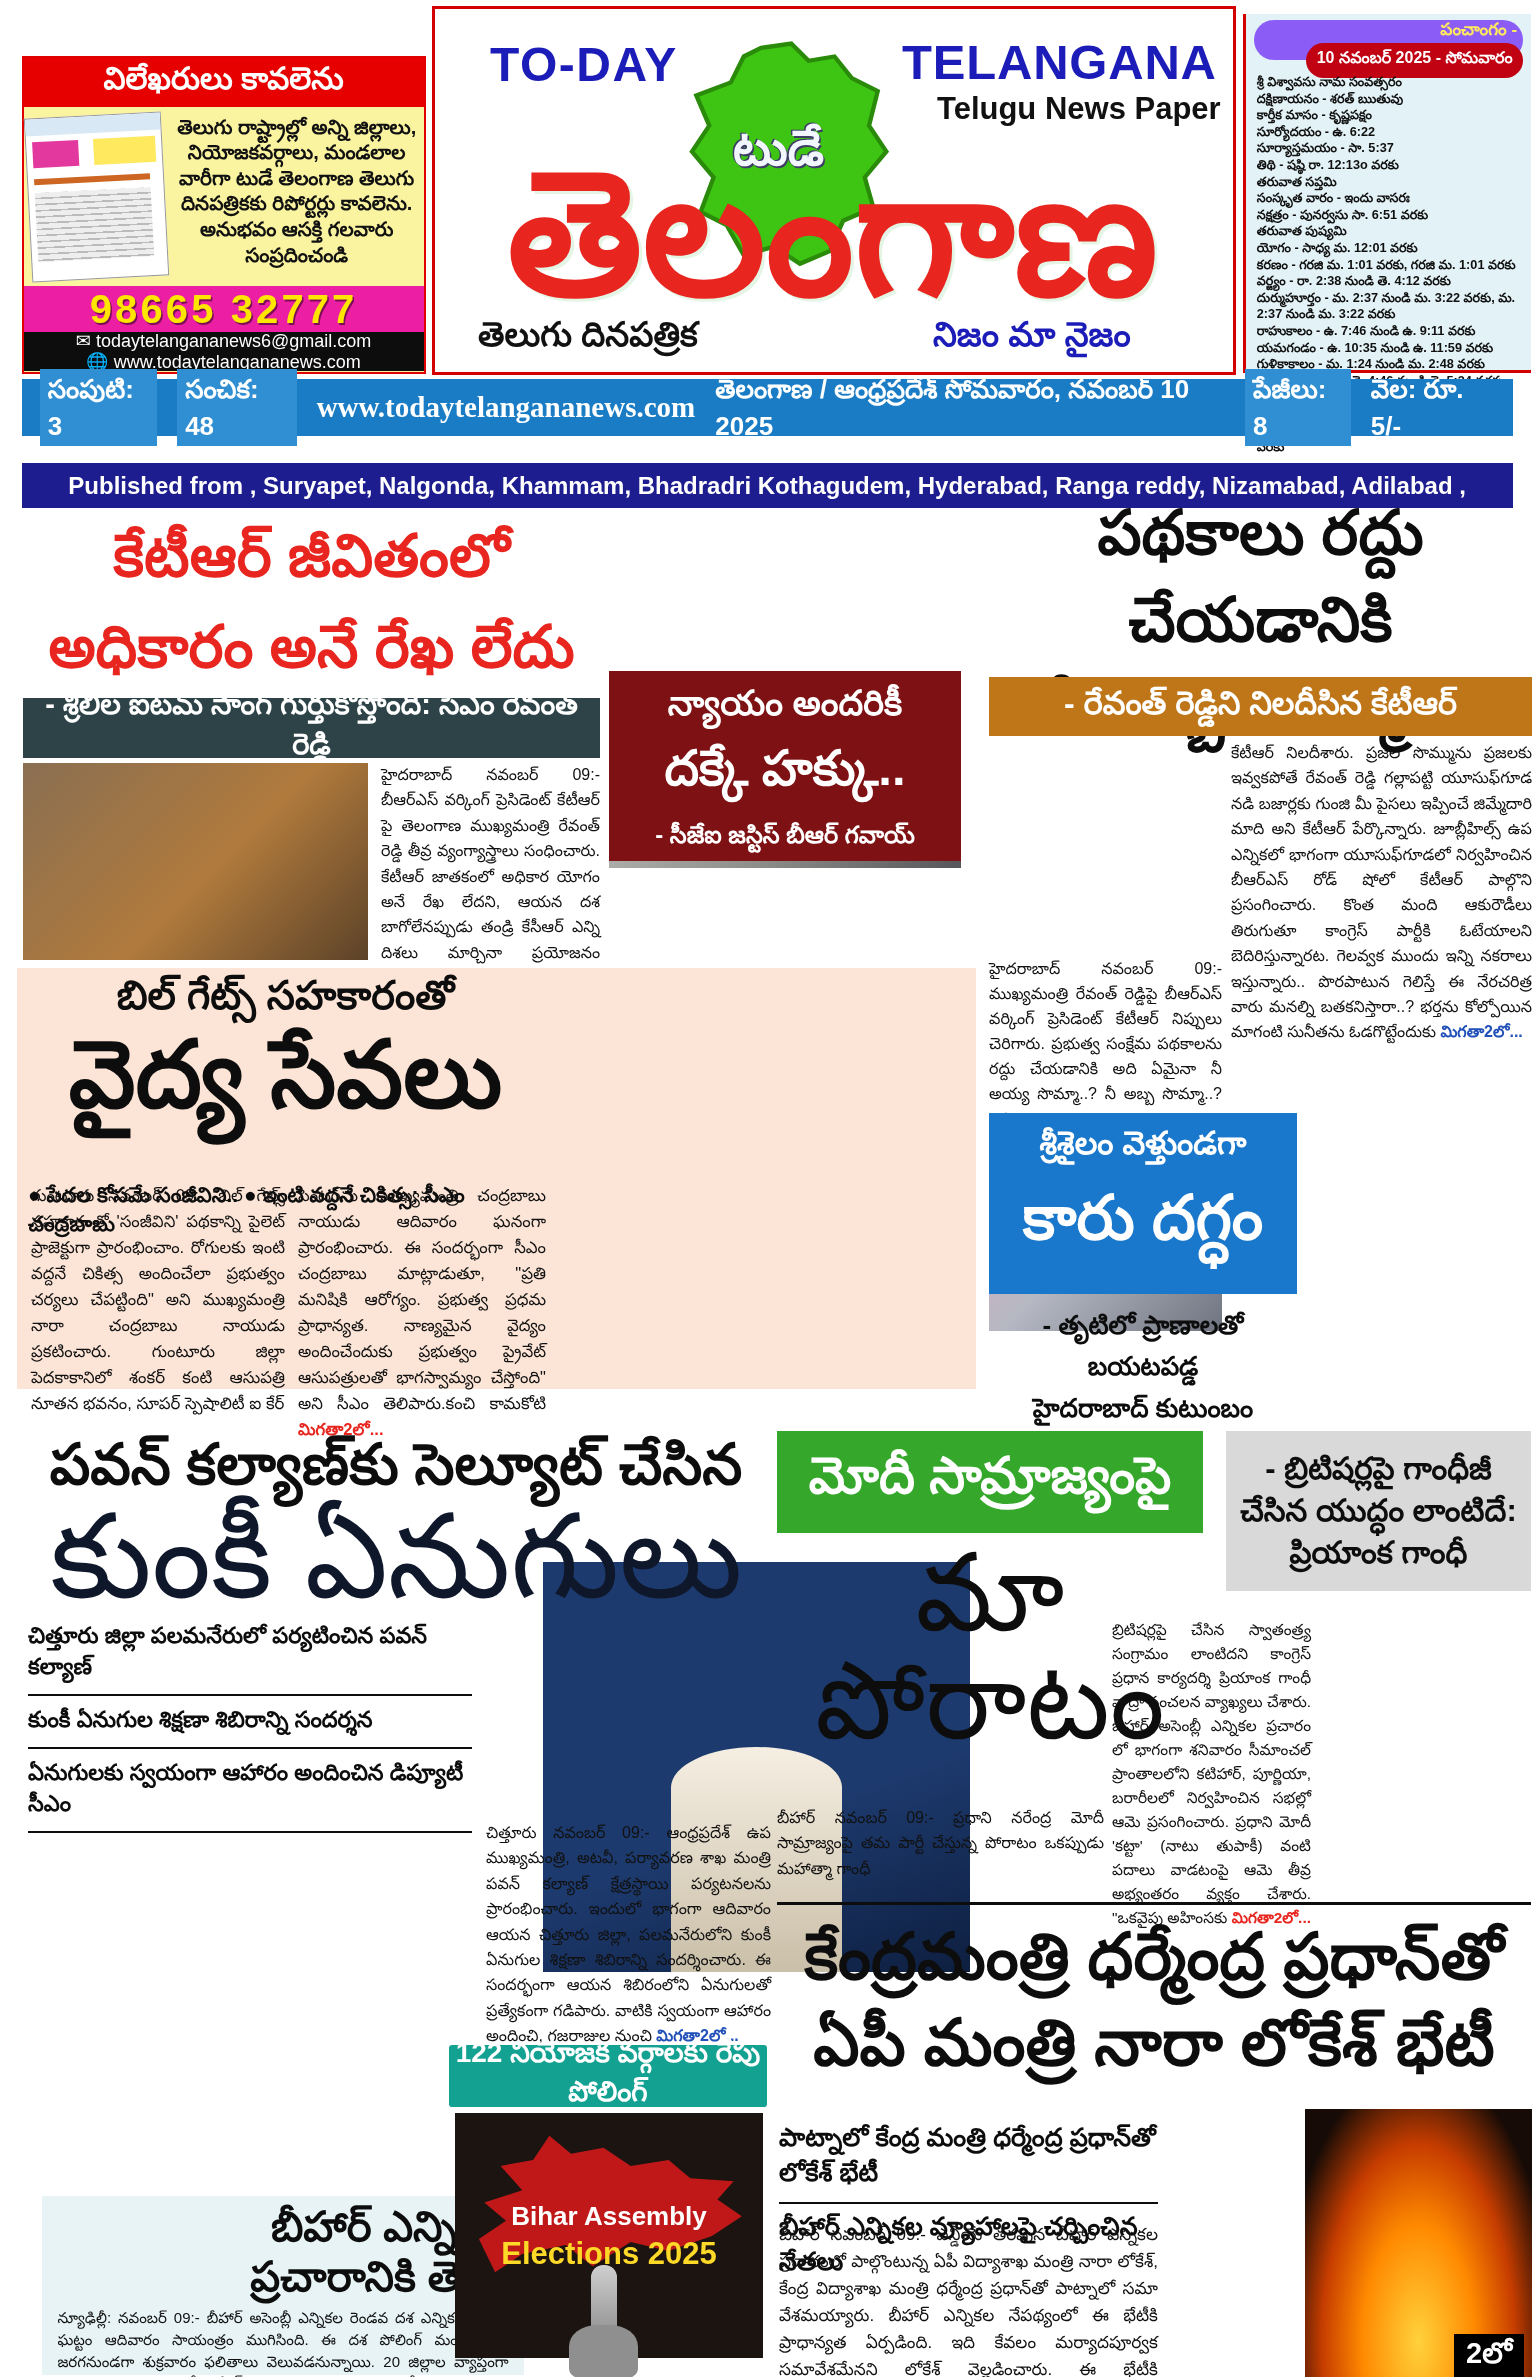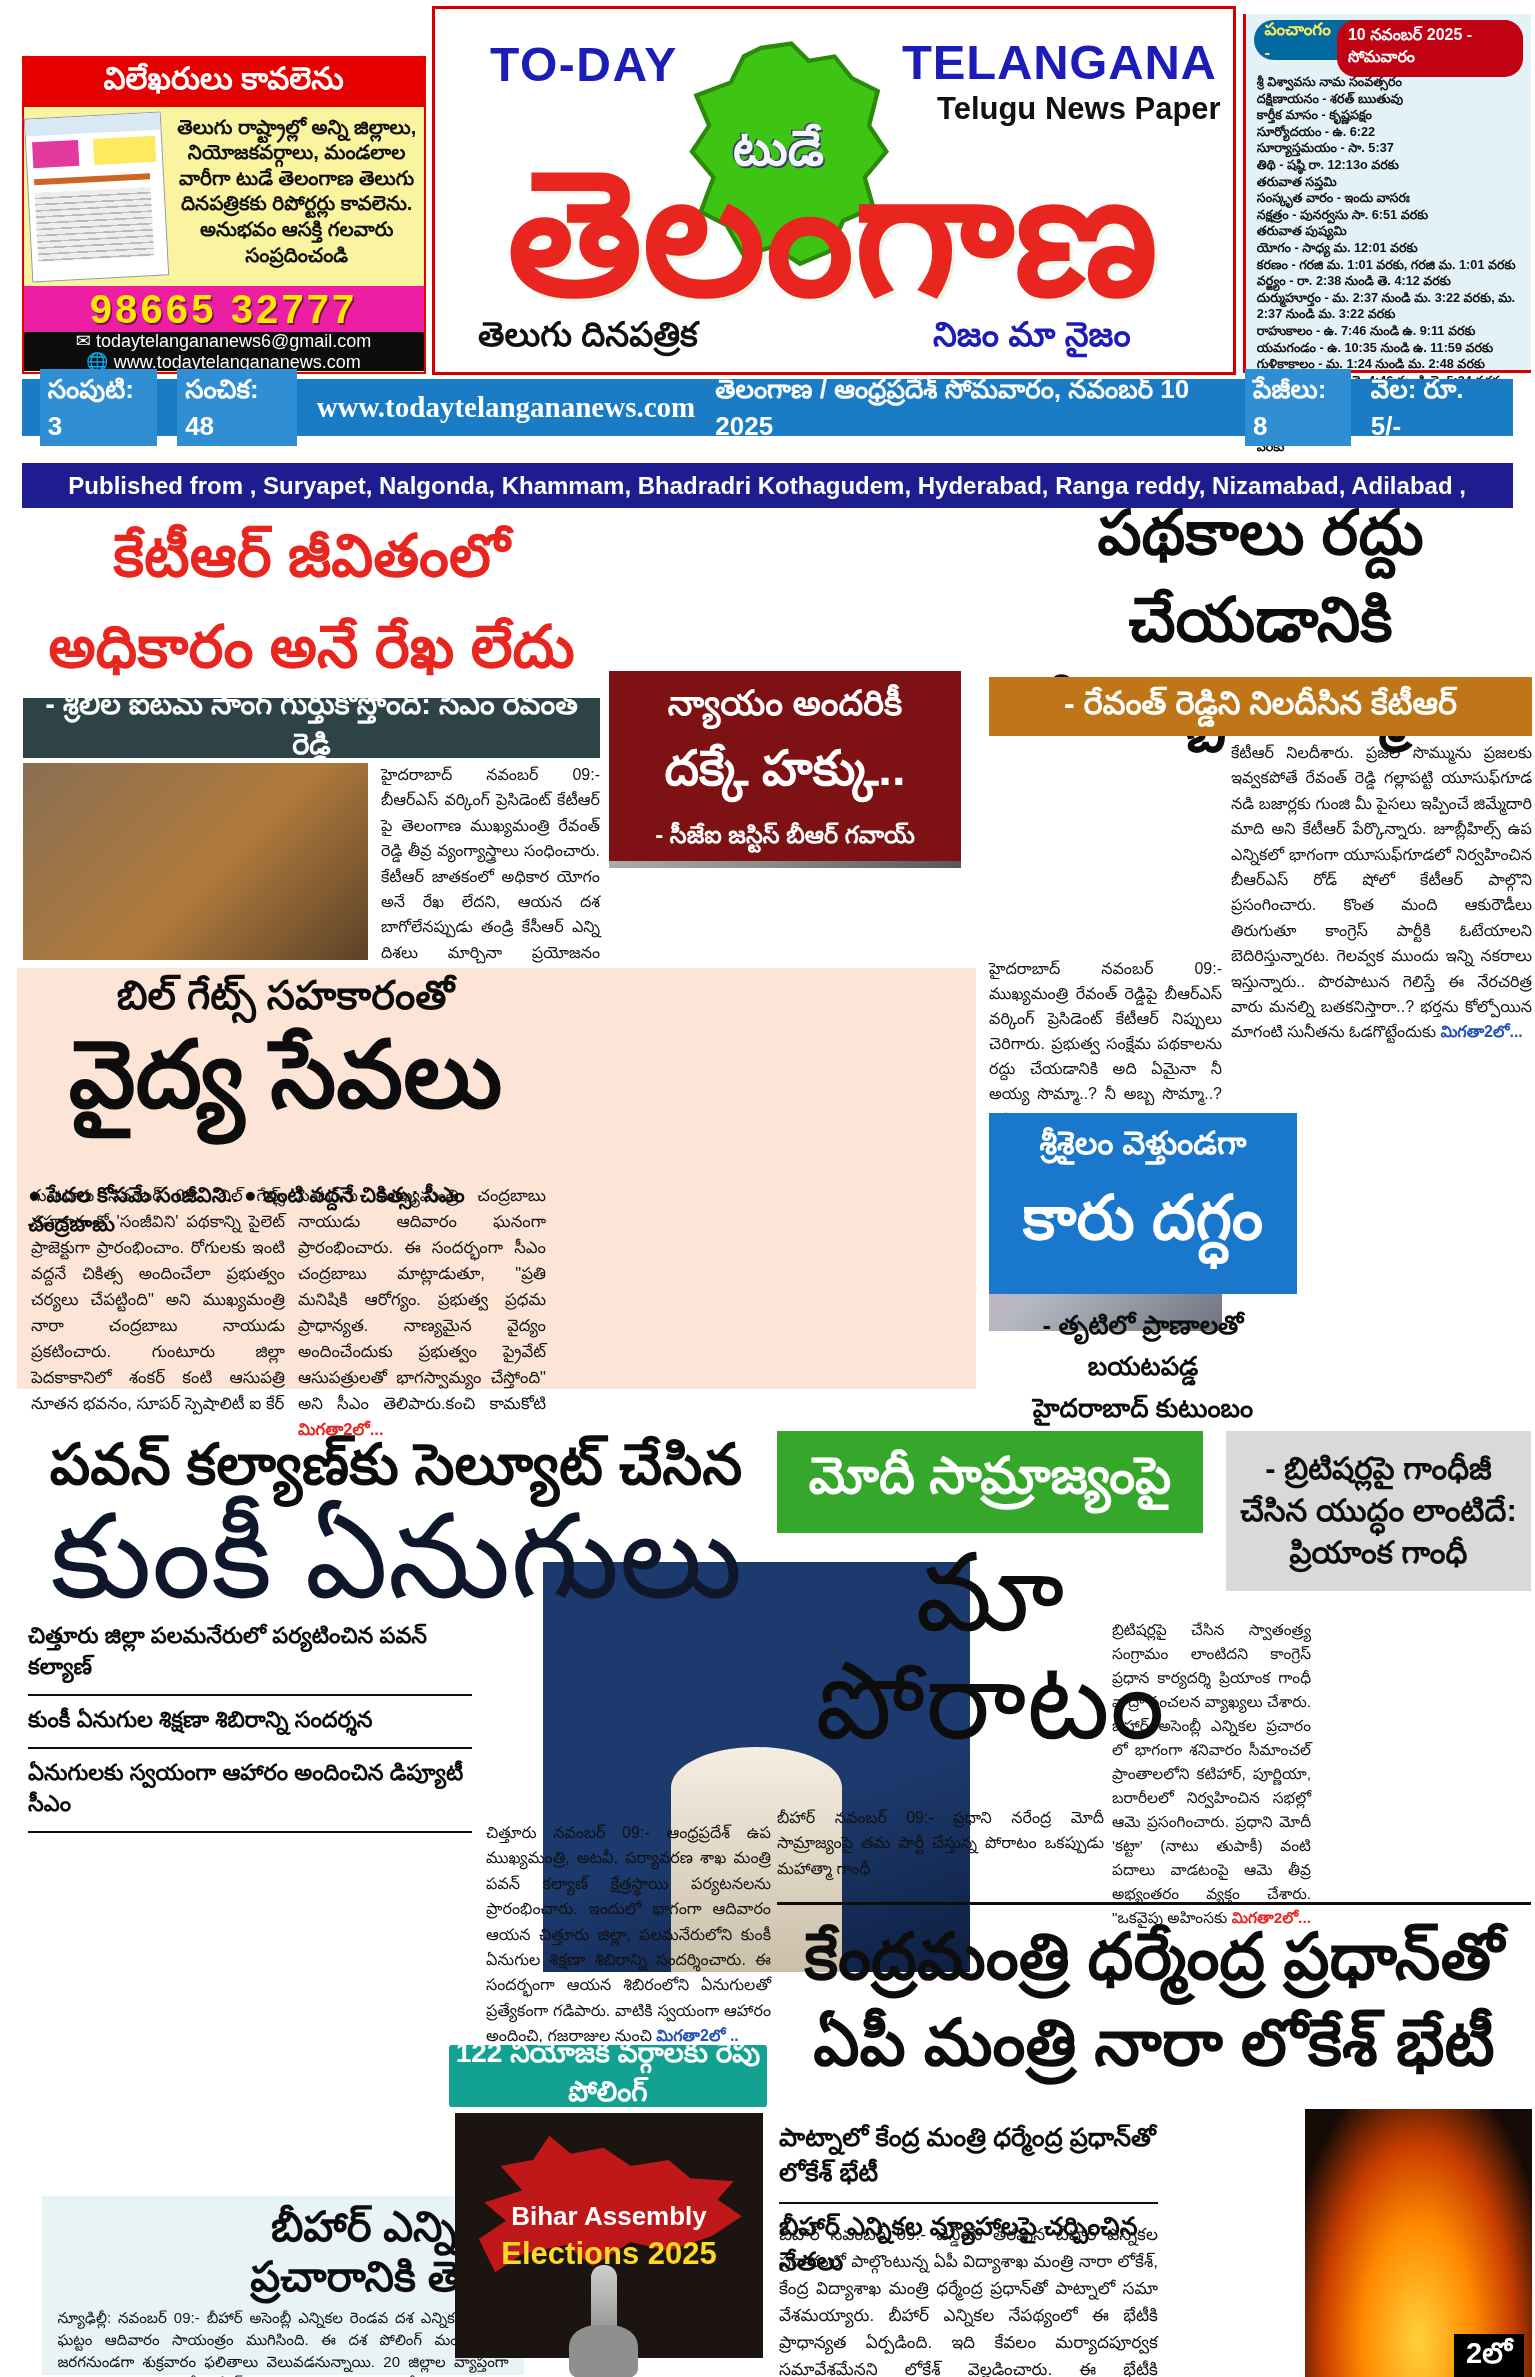--- a/index.html
+++ b/index.html
@@ -28,21 +28,21 @@
   .mh-telangana { left:902px; top:34px; font-size:49px; font-weight:bold; color:#1c1cb8; letter-spacing:0.8px; }
   .mh-tagline { left:929px; top:91px; font-size:31px; font-weight:bold; color:#111;margin-left:8px; }
   .mh-map { left:679px; top:31px; width:216px; height:254px; }
   .mh-map-label { left:733px; top:120px; font-size:49px; font-weight:bold; color:#f2f6ff; text-shadow:1.5px 1.5px 0 #3c3c66,-1.5px -1.5px 0 #3c3c66; }
   .mh-script { left:447px; top:93px; width:771px; text-align:center; font-size:174px; font-weight:bold; color:#e8251f; text-shadow:3.1px 3.1px 0 #3db53d22; line-height:1.15;margin-top:41px; }
   .mh-subleft { left:478px; top:315px; font-size:34px; font-weight:bold; color:#111; }
   .mh-subright { left:933px; top:315px; font-size:34px; font-weight:bold; color:#1c1cb8; }
 
   
   .panch { left:1243px; top:14px; width:288px; height:359px; border-left:3.1px solid #d40000; border-bottom:3.1px solid #d40000; background:#e3f2f6; }
-  .panch-head { display:flex; align-items:flex-start; background:#0369a1; border-radius:21.6px; margin:6.2px 7.7px; height:40px; padding-left:10.8px; }
+  .panch-head { display:flex; align-items:flex-end; background:#8b5cf6; border-radius:21.6px; margin:6.2px 7.7px; height:40px; padding-left:10.8px;flex-direction:column; }
   .panch-title { color:#ffe95e; font-weight:bold; font-size:17px; margin-right:6.2px; }
   .panch-date { background:#c00212; border-radius:18.5px; color:#ffffff; font-weight:bold; font-size:16px; padding:6.2px 10.8px; }
   .panch-lines { padding:7.7px 10.8px; font-size:12.7px; line-height:16.6px; color:#101010; font-weight:bold; }
 
   
   .infobar { left:21.6px; top:379px; width:1491px; height:57px; background:#1a7cc4; display:flex; align-items:center; gap:20px; padding:0 18.5px; color:#ffffff; font-weight:bold; font-size:26px; }
   .infobar .chip { background:#2f8fd2; padding:4.6px 7.7px; }
   .infobar .site { font-family:"Liberation Serif", serif; font-size:29px; }
   .published { left:21.6px; top:463px; width:1491px; height:45px; background:#1d1d8f; color:#ffffff; font-weight:bold; font-size:24px; display:flex; align-items:center; justify-content:center; }
 

